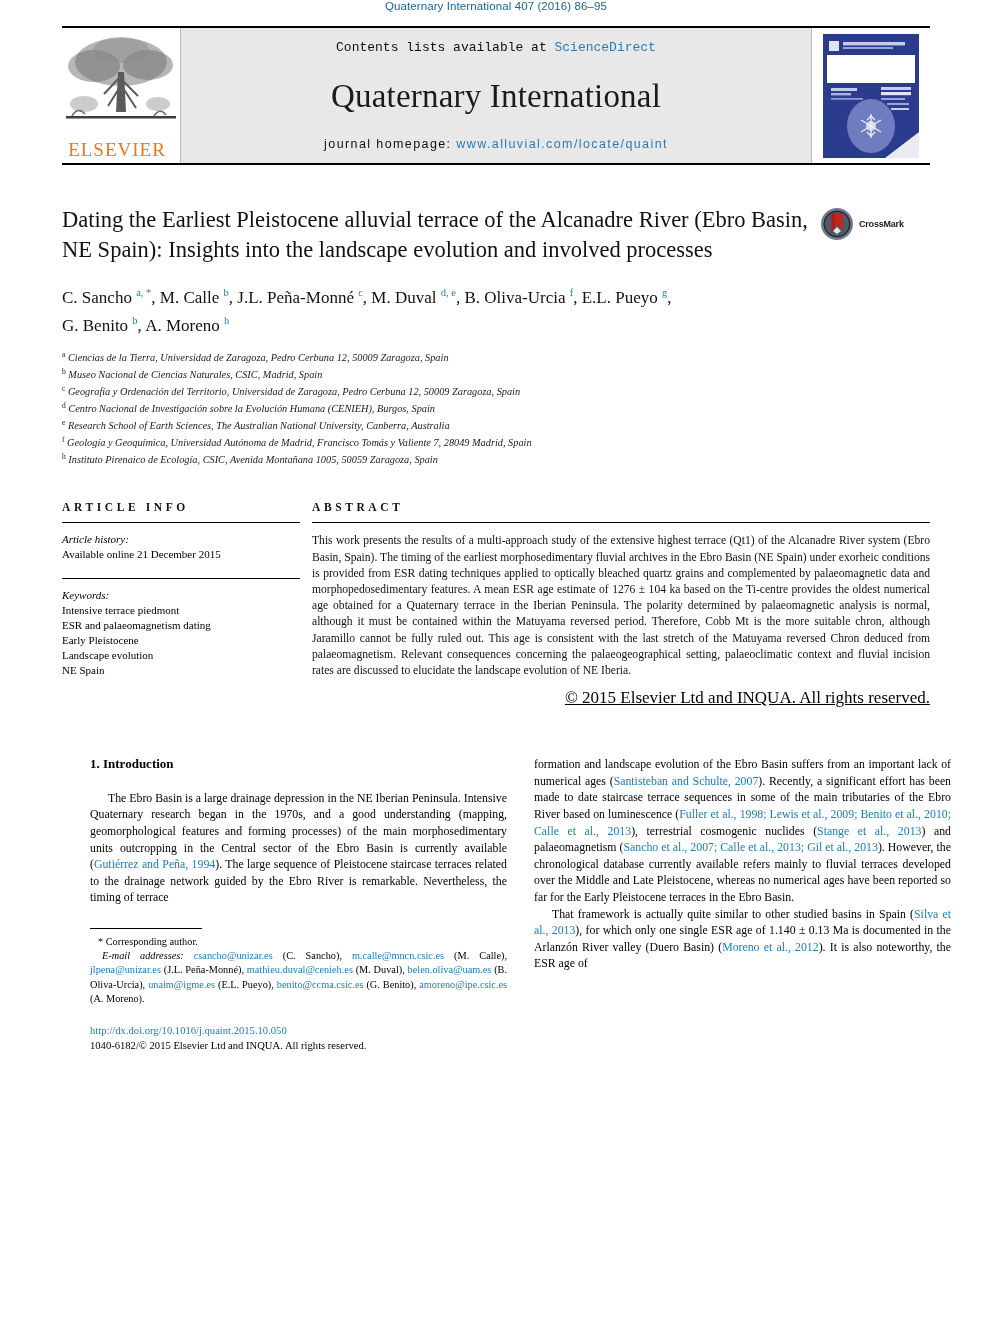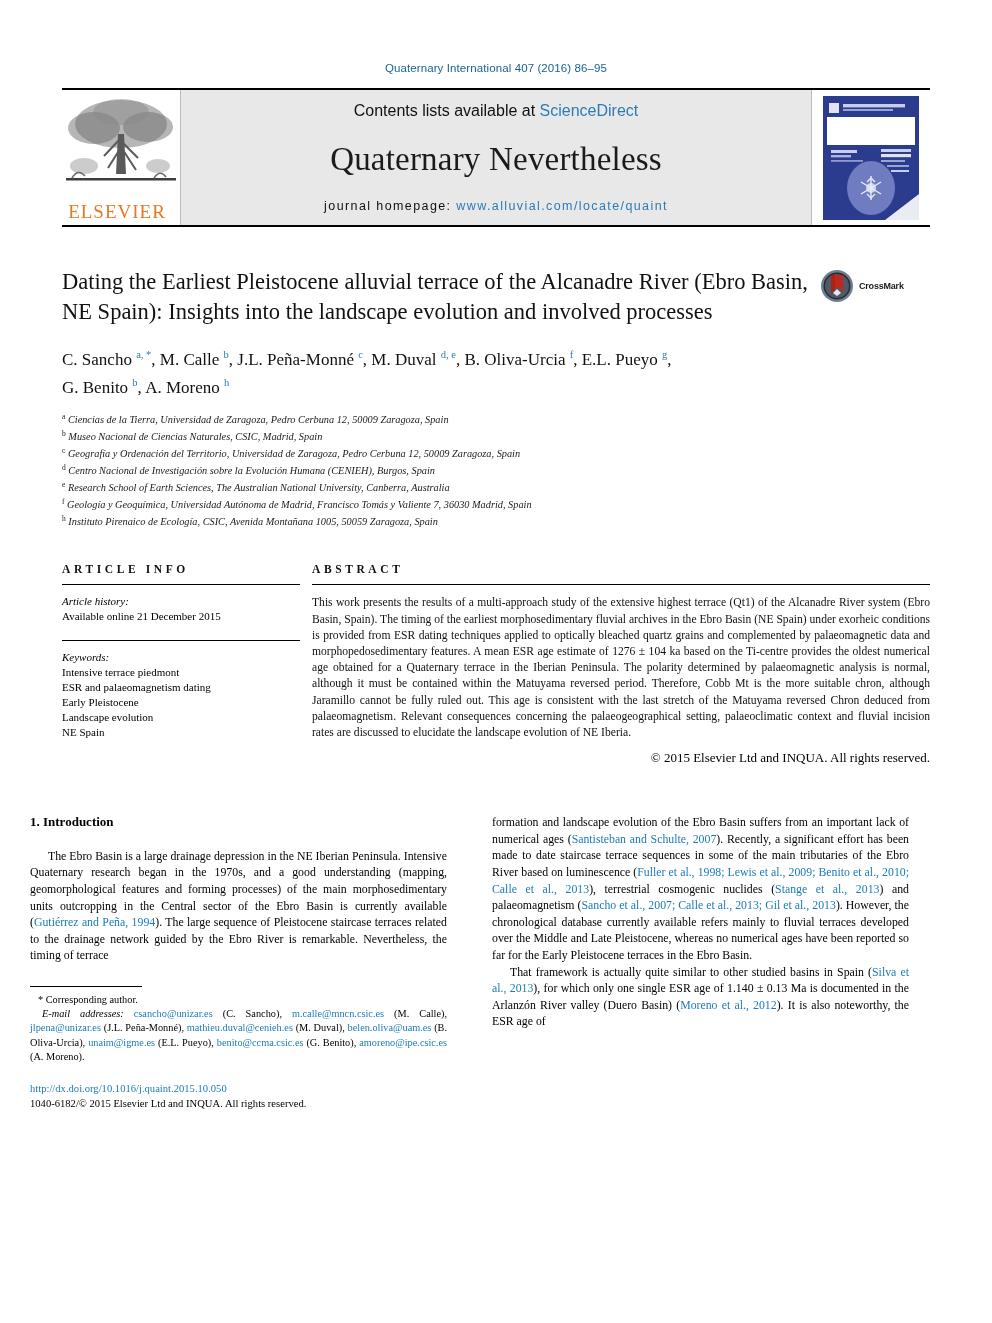--- a/index.html
+++ b/index.html
@@ -21,21 +21,20 @@
     height: 1323px;
     box-sizing: border-box;
   }
 
   
   .running-head {
     text-align: center;
     font-family: "Liberation Sans", sans-serif;
     font-size: 11.5px;
     color: #1a6496;
-    padding-top: 62px;
     letter-spacing: .1px;
   }
 
   
   .masthead {
     margin: 14px 62px 0 62px;
     border-top: 2.5px solid #000;
     border-bottom: 2.5px solid #000;
     height: 135px;
     display: flex;
@@ -69,22 +68,22 @@
     flex: 1 1 auto;
     background: #e8e8e8;
     position: relative;
     display: flex;
     flex-direction: column;
     justify-content: space-between;
     padding: 12px 0 12px 0;
     text-align: center;
   }
   .contents-line {
-    font-family: Liberation Sans, sans-serif;
-    font-size: 16px;
+    font-family: Liberation Mono, monospace;
+    font-size: 13px;
     color: #111;
   }
   .contents-line .sd {
     color: #2b7bb9;
   }
   .journal-name {
     font-family: "Liberation Serif", serif;
     font-size: 33px;
     color: #1b1b1b;
     letter-spacing: .2px;
@@ -205,29 +204,30 @@
   .keywords .it { font-style: italic; }
   .abstract-body {
     font-size: 11.6px;
     line-height: 16.2px;
     text-align: justify;
     padding-top: 10px;
     color: #111;
   }
   .copyright {
     text-align: right;
-    font-size: 13px;
+    font-size: 17px;
     padding-top: 9px;
+    text-decoration: underline;
   }
 
   
   .body-cols {
-    margin: 48px 62px 0 30px;
-    display: flex;
-    gap: 45px;
+    margin: 48px 62px 0 90px;
+    display: flex;
+    gap: 27px;
     font-size: 11.8px;
     line-height: 16.6px;
     text-align: justify;
   }
   .bcol { width: 417px; flex: 0 0 417px; position: relative; }
   .sec-title {
     font-family: "Liberation Serif", serif;
     font-weight: bold;
     font-size: 13px;
     margin: 0 0 17px 0;
@@ -285,21 +285,21 @@
           <path d="M8 84 q6 -10 13 -2 M90 84 q6 -9 12 -1" stroke="#6a6a6a" stroke-width="1.6" fill="none"></path>
         </g>
       </svg>
       <div class="elsevier-word">ELSEVIER</div>
     </div>
 
     <div class="contents-box">
       <div class="contents-line">
         <span>Contents lists available at </span><span class="sd">ScienceDirect</span>
       </div>
-      <div class="journal-name">Quaternary Nevertheless</div>
+      <div class="journal-name">Quaternary International</div>
       <div class="homepage-line">
         <span>journal homepage: </span><span class="url">www.alluvial.com/locate/quaint</span>
       </div>
     </div>
 
     <div class="cover-thumb">
       <div class="cover-inner">
         <svg viewBox="0 0 96 124" width="96" height="124">
           <rect x="0" y="0" width="96" height="124" fill="#2b3c8f"></rect>
           <rect x="4" y="5" width="88" height="14" fill="#2b3c8f"></rect>
@@ -347,21 +347,21 @@
     <span>C. Sancho <sup>a, *</sup>, M. Calle <sup>b</sup>, J.L. Peña-Monné <sup>c</sup>, M. Duval <sup>d, e</sup>, B. Oliva-Urcia <sup>f</sup>, E.L. Pueyo <sup>g</sup>,</span><br>
     <span>G. Benito <sup>b</sup>, A. Moreno <sup>h</sup></span>
   </div>
 
   <div class="affiliations">
     <div><span class="lbl">a</span> <span>Ciencias de la Tierra, Universidad de Zaragoza, Pedro Cerbuna 12, 50009 Zaragoza, Spain</span></div>
     <div><span class="lbl">b</span> <span>Museo Nacional de Ciencias Naturales, CSIC, Madrid, Spain</span></div>
     <div><span class="lbl">c</span> <span>Geografía y Ordenación del Territorio, Universidad de Zaragoza, Pedro Cerbuna 12, 50009 Zaragoza, Spain</span></div>
     <div><span class="lbl">d</span> <span>Centro Nacional de Investigación sobre la Evolución Humana (CENIEH), Burgos, Spain</span></div>
     <div><span class="lbl">e</span> <span>Research School of Earth Sciences, The Australian National University, Canberra, Australia</span></div>
-    <div><span class="lbl">f</span> <span>Geología y Geoquímica, Universidad Autónoma de Madrid, Francisco Tomás y Valiente 7, 36030 Madrid, Spain</span></div>
+    <div><span class="lbl">f</span> <span>Geología y Geoquímica, Universidad Autónoma de Madrid, Francisco Tomás y Valiente 7, 28049 Madrid, Spain</span></div>
     <div><span class="lbl">h</span> <span>Instituto Pirenaico de Ecología, CSIC, Avenida Montañana 1005, 50059 Zaragoza, Spain</span></div>
   </div>
 
   <div class="info-abstract">
 
     <div class="col-info">
       <div class="sec-head">ARTICLE INFO</div>
       <div class="rule"></div>
       <div class="art-hist">
         <div class="it">Article history:</div>

